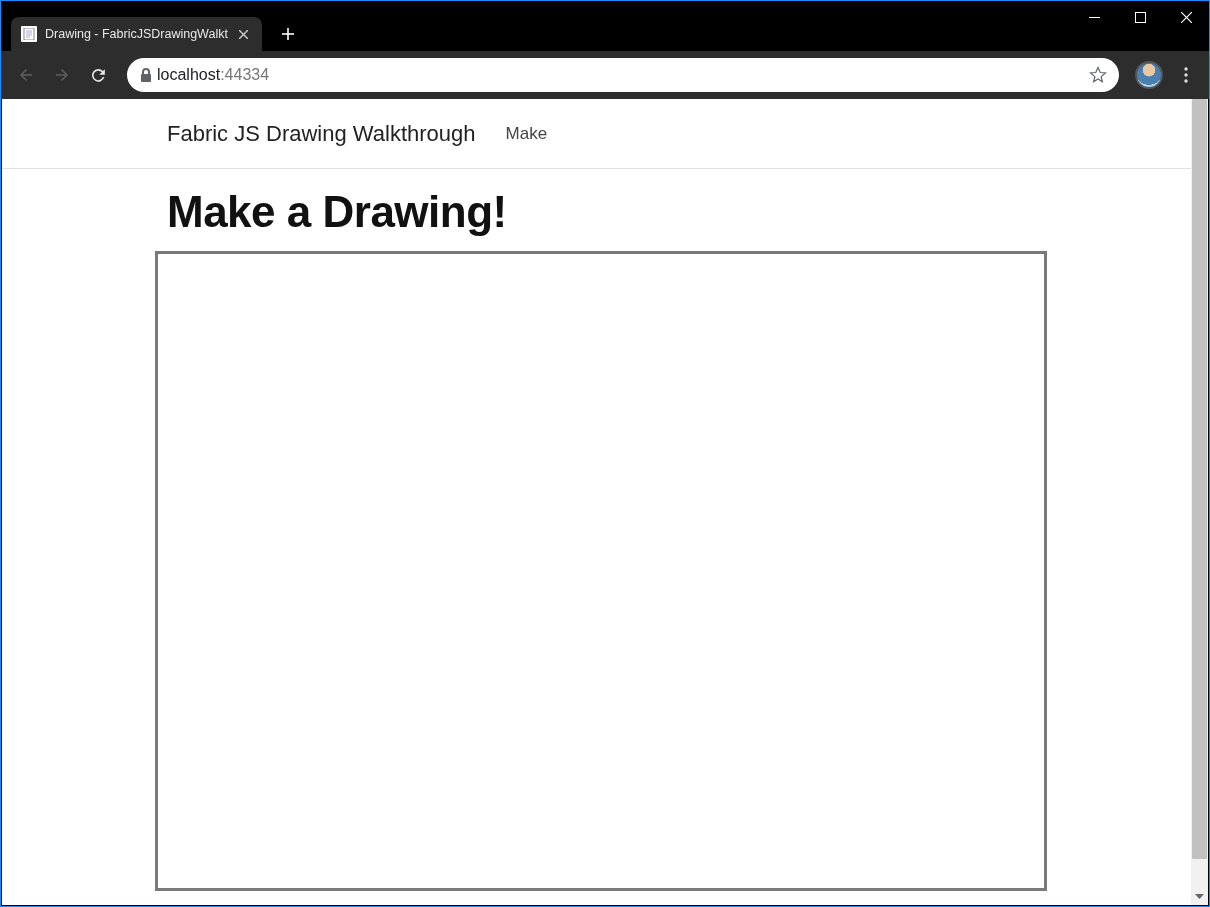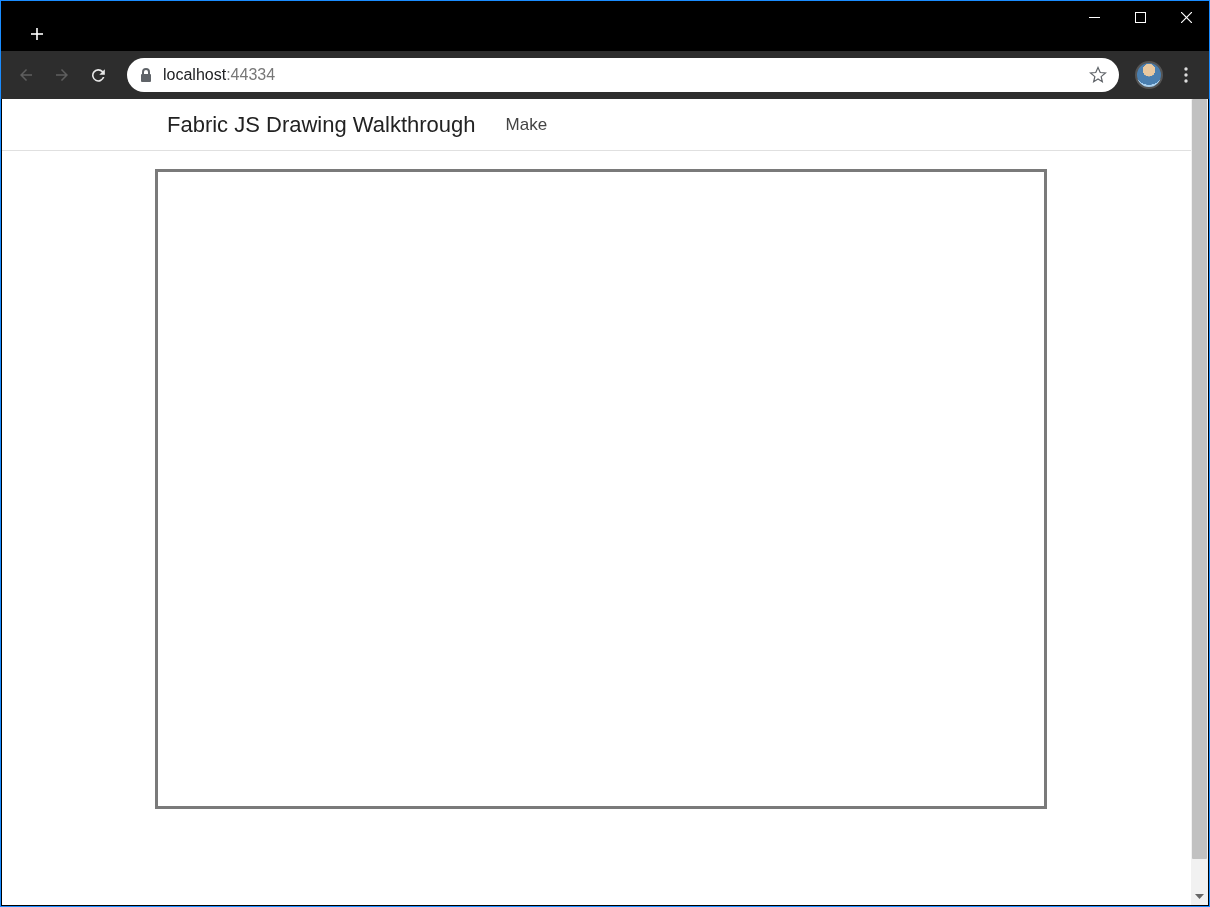--- a/index.html
+++ b/index.html
@@ -18,39 +18,39 @@
   .tab .favicon { width:16px; height:16px; background:#fff; border-radius:1px; display:flex; align-items:center; justify-content:center; }
   .tab .favicon svg { display:block; }
   .tab .tab-title { flex:1; white-space:nowrap; overflow:hidden; text-overflow:clip; }
   .tab .tab-close { width:16px; height:16px; display:flex; align-items:center; justify-content:center; color:#ccc; font-size:14px; }
   .newtab { width:28px; height:28px; display:flex; align-items:center; justify-content:center; color:#fff; margin-left:12px; margin-bottom:3px; font-size:18px; }
 
   .toolbar { height:48px; background:#2d2d2d; display:flex; align-items:center; padding:0 8px; gap:2px; }
   .nav-btn { width:34px; height:34px; border-radius:50%; display:flex; align-items:center; justify-content:center; }
   .nav-btn.disabled { opacity:0.45; }
   .nav-btn svg { display:block; }
-  .omnibox { flex:1; height:34px; background:#fff; border-radius:17px; margin:0 8px 0 10px; display:flex; align-items:center; padding:4px 12px; gap:10px; }
+  .omnibox { flex:1; height:34px; background:#fff; border-radius:17px; margin:0 8px 0 10px; display:flex; align-items:center; padding:4px 12px; gap:4px; }
   .lock { color:#606367; display:flex; align-items:center; }
   .url { font-size:16px; color:#202124; }
   .url .host { color:#202124; }
   .url .port { color:#777; }
   .star { margin-left:auto; color:#5f6368; display:flex; }
   .avatar { width:28px; height:28px; border-radius:50%; background: radial-gradient(circle at 50% 30%, #e8c8a0 0 30%, #4a7fb0 31% 70%, #a8d0f0 71% 100%); margin:0 6px; border:2px solid #555; }
   .kebab { width:30px; height:30px; display:flex; align-items:center; justify-content:center; color:#ddd; }
 
   
   .viewport { position:absolute; top:98px; left:1px; right:1px; bottom:1px; background:#fff; display:flex; }
   .page-scroll { flex:1; overflow:hidden; position:relative; }
   .vscroll { width:17px; background:#f1f1f1; position:relative; }
   .vscroll .thumb { position:absolute; left:1px; right:1px; top:0; height:760px; background:#c1c1c1; border-radius:1px; }
   .vscroll .arrow { position:absolute; left:0; right:0; height:17px; display:flex; align-items:center; justify-content:center; color:#555; font-size:10px; }
   .vscroll .arrow.down { bottom:0; }
 
   
-  .site-nav { height:52px; border-bottom:1px solid #e0e0e0; display:flex; align-items:center; }
+  .site-nav { height:70px; border-bottom:1px solid #e0e0e0; display:flex; align-items:center; }
   .site-inner { width:880px; margin:0 0 0 165px; display:flex; align-items:center; gap:30px; }
   .brand { font-size:22px; color:#222; }
   .navlink { font-size:17px; color:#444; }
   .main { margin-left:165px; width:880px; padding-top:18px; }
   h1.page-title { font-size:44px; font-weight:700; margin:0 0 14px 0; color:#111; letter-spacing:-0.5px; }
   .canvas-box { width:892px; height:640px; border:3px solid #7a7a7a; background:#fff; margin-left:-12px; }
 </style>
 </head>
 <body>
 
@@ -71,20 +71,38 @@
       <svg width="11" height="11" viewBox="0 0 11 11">
           <line x1="0" y1="0" x2="11" y2="11" stroke="#fff" stroke-width="1.2"></line>
           <line x1="11" y1="0" x2="0" y2="11" stroke="#fff" stroke-width="1.2"></line>
         </svg>
     </div>
   </div>
 
   <div class="titlebar"></div>
 
   <div class="tabstrip">
+    <div class="tab">
+      <span class="favicon">
+        <svg width="12" height="12" viewBox="0 0 12 12">
+            <rect x="1" y="0" width="10" height="12" fill="#fff" stroke="#888" stroke-width="1"></rect>
+            <line x1="3" y1="3" x2="9" y2="3" stroke="#aac" stroke-width="1"></line>
+            <line x1="3" y1="5" x2="9" y2="5" stroke="#aac" stroke-width="1"></line>
+            <line x1="3" y1="7" x2="9" y2="7" stroke="#aac" stroke-width="1"></line>
+            <line x1="3" y1="9" x2="7" y2="9" stroke="#aac" stroke-width="1"></line>
+          </svg>
+      </span>
+      <span class="tab-title">Drawing - FabricJSDrawingWalkt</span>
+      <span class="tab-close">
+        <svg width="9" height="9" viewBox="0 0 9 9">
+            <line x1="0" y1="0" x2="9" y2="9" stroke="#ccc" stroke-width="1.4"></line>
+            <line x1="9" y1="0" x2="0" y2="9" stroke="#ccc" stroke-width="1.4"></line>
+          </svg>
+      </span>
+    </div>
     <div class="newtab">
       <svg width="14" height="14" viewBox="0 0 14 14">
           <line x1="7" y1="1" x2="7" y2="13" stroke="#fff" stroke-width="1.6"></line>
           <line x1="1" y1="7" x2="13" y2="7" stroke="#fff" stroke-width="1.6"></line>
         </svg>
     </div>
   </div>
 
   <div class="toolbar">
     <div class="nav-btn disabled">
@@ -132,20 +150,21 @@
     <div class="page-scroll">
 
       <div class="site-nav">
         <div class="site-inner">
           <span class="brand">Fabric JS Drawing Walkthrough</span>
           <span class="navlink">Make</span>
         </div>
       </div>
 
       <div class="main">
+        <h1 class="page-title">Make a Drawing!</h1>
         <div class="canvas-box"></div>
       </div>
 
     </div>
     <div class="vscroll">
       <div class="thumb"></div>
       <div class="arrow down">
         <svg width="9" height="6" viewBox="0 0 9 6">
             <path d="M0 0 L4.5 5 L9 0 Z" fill="#666"></path>
           </svg>

